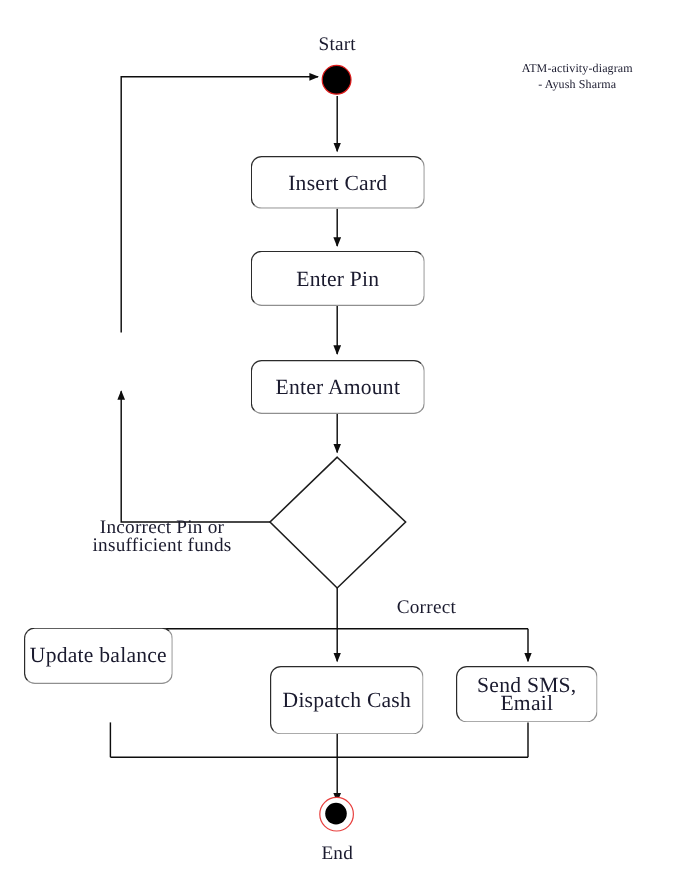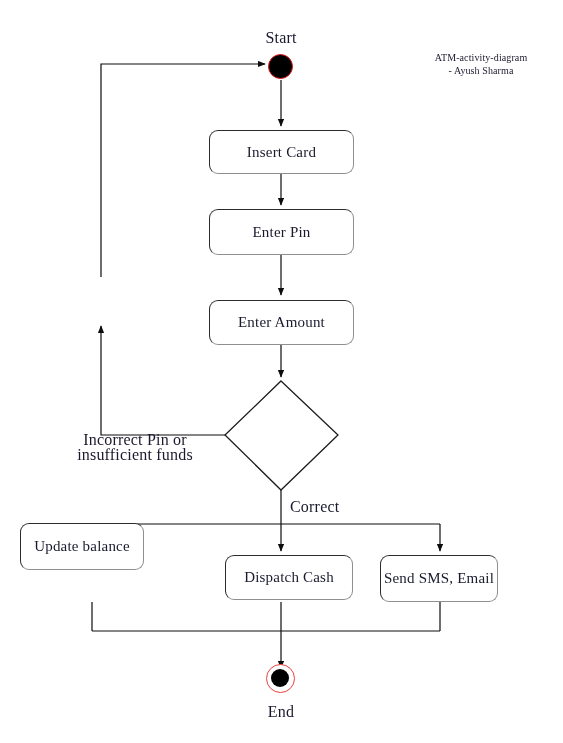--- a/index.html
+++ b/index.html
@@ -31,21 +31,21 @@
     background: #ffffff;
     border: 1px solid #2b2b2b;
     border-right-color: #8f8f8f;
     border-bottom-color: #8f8f8f;
     border-radius: 9px;
     display: flex;
     align-items: center;
     justify-content: center;
     text-align: center;
     color: #1a1a2e;
-    font-size: 15px;
+    font-size: 18px;
     line-height: 15px;
     letter-spacing: 0.2px;
     white-space: pre-line;
   }
   .terminal {
     position: absolute;
     box-sizing: border-box;
     border-radius: 50%;
   }
   .start-dot {
@@ -63,21 +63,21 @@
   }
   .diag-label {
     position: absolute;
     color: #1a1a2e;
     font-size: 16px;
     line-height: 15px;
     letter-spacing: 0.2px;
     white-space: pre-line;
   }
   .label-center { text-align: center; }
-  .label-left { text-align: left; }
+  .label-left { text-align: right; }
   .title-block {
     position: absolute;
     color: #1a1a2e;
     font-size: 10px;
     line-height: 13px;
     text-align: center;
     letter-spacing: 0.1px;
     white-space: pre-line;
   }
 </style>
@@ -133,21 +133,21 @@
 
   <div class="node-box" style="left:209px; top:130px; width:145px; height:44px;">Insert Card</div>
 
   <div class="node-box" style="left:209px; top:209px; width:145px; height:46px;">Enter Pin</div>
 
   <div class="node-box" style="left:209px; top:300px; width:145px; height:45px;">Enter Amount</div>
 
 
   <div class="node-box" style="left:20px; top:523px; width:124px; height:47px;">Update balance</div>
 
-  <div class="node-box" style="left:225px; top:555px; width:128px; height:45px;">Dispatch Cash</div>
+  <div class="node-box" style="left:225px; top:555px; width:128px; height:57px;">Dispatch Cash</div>
 
   <div class="node-box" style="left:380px; top:555px; width:118px; height:47px;">Send SMS, Email</div>
 
   <div class="diag-label label-center" style="left:50px; top:432px; width:170px;">Incorrect Pin or
 insufficient funds</div>
 
   <div class="diag-label label-left" style="left:290px; top:499px; width:90px;">Correct</div>
 
   <div class="terminal end-ring" style="left:266px; top:664px; width:29px; height:29px;">
     <div class="end-core" style="left:3.5px; top:3.5px; width:18px; height:18px;"></div>

